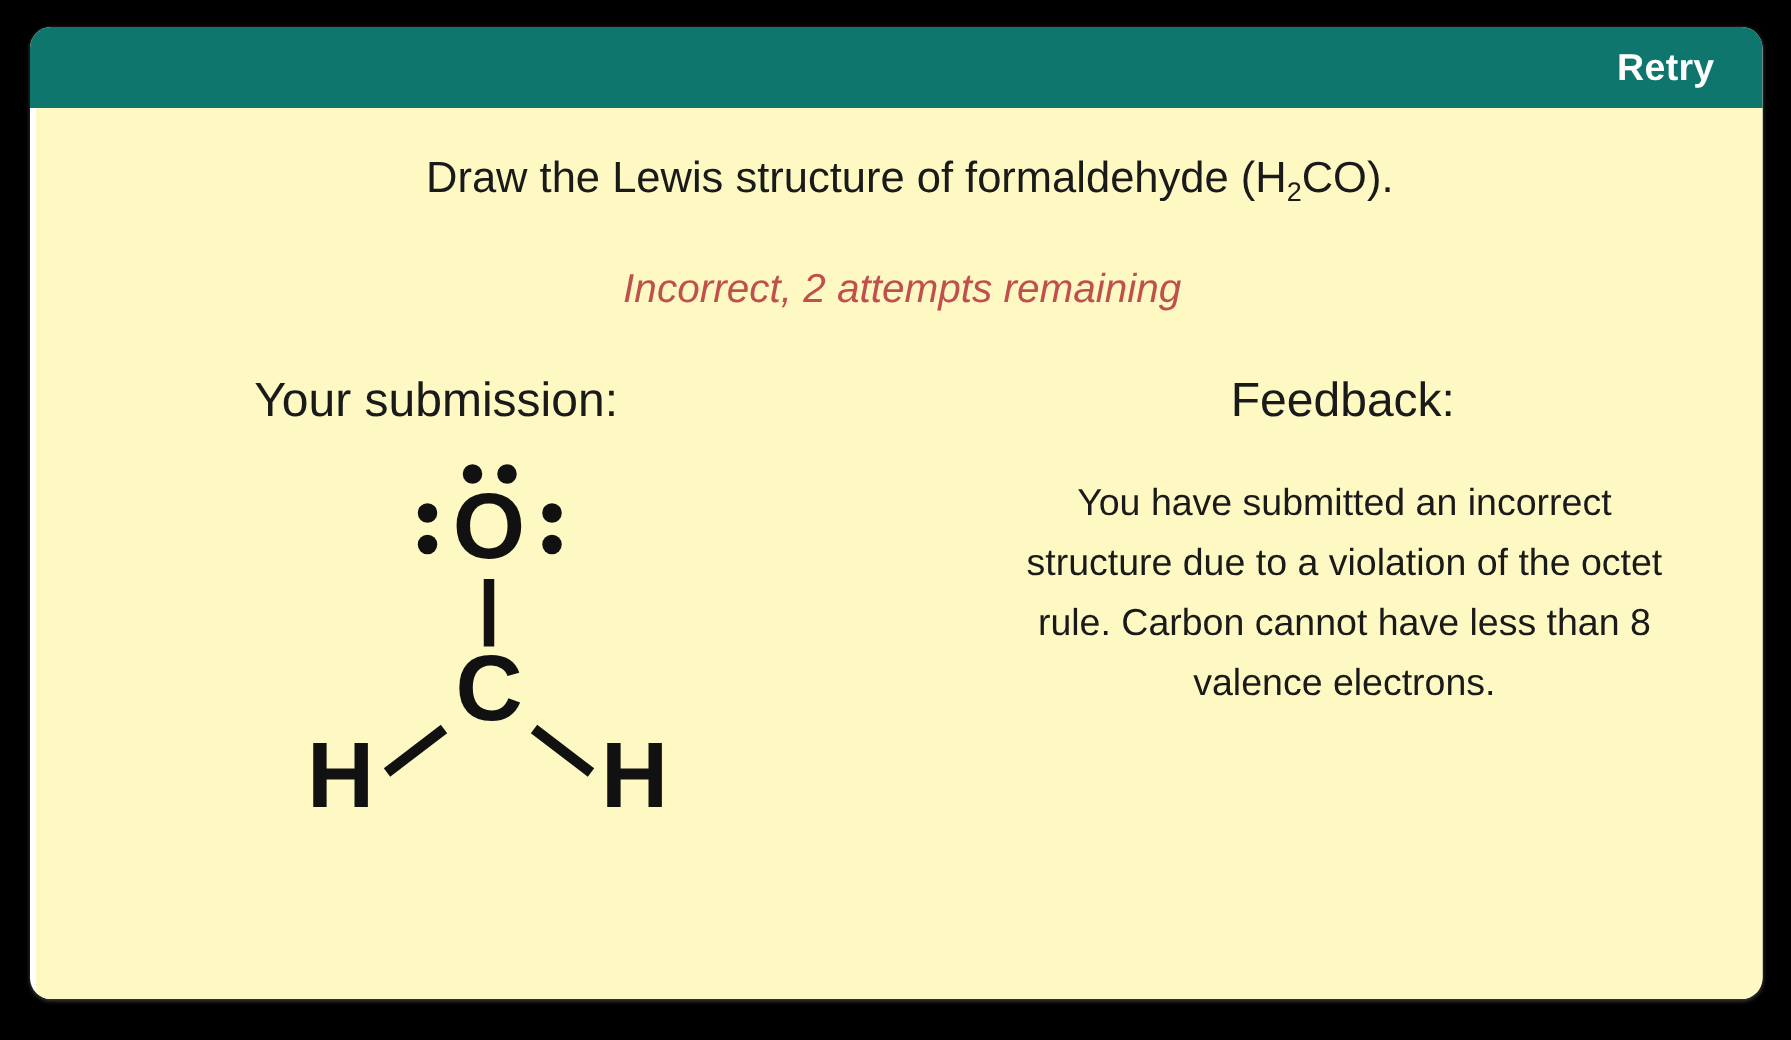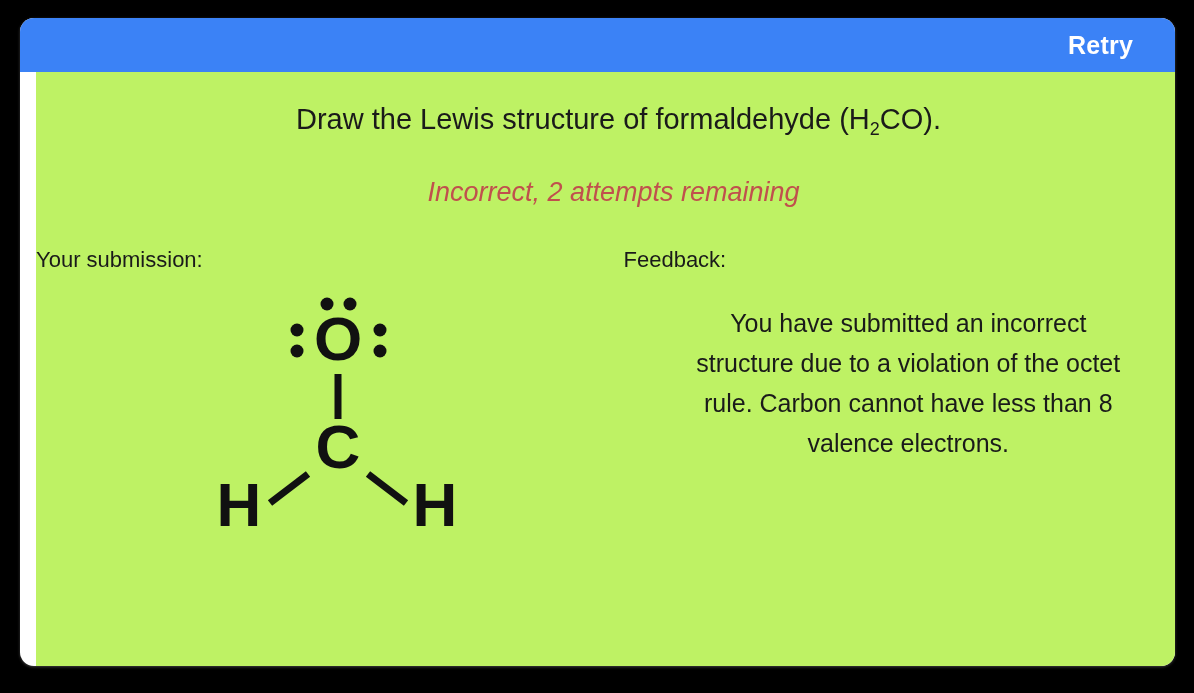--- a/index.html
+++ b/index.html
@@ -32,45 +32,45 @@
     box-shadow: 0 1px 3px rgba(255,255,255,0.25);
   }
 
   
   .header-bar {
     position: absolute;
     left: 0;
     top: 0;
     width: 100%;
     height: 54px;
-    background: #3b82f6;
+    background: #0f766e;
     display: flex;
     align-items: center;
     justify-content: flex-end;
-    padding-right: 42px;
+    padding-right: 32px;
   }
 
   .retry-button {
     color: #ffffff;
     font-size: 25px;
     font-weight: bold;
     letter-spacing: 0.2px;
     line-height: 1;
     cursor: pointer;
     user-select: none;
   }
 
   
   .body-area {
     position: absolute;
-    left: 16px;
+    left: 4px;
     top: 54px;
     width: 100%;
     height: 594px;
-    background: #bef264;
+    background: #fef9c3;
   }
 
   .question-text {
     position: absolute;
     left: 0;
     top: 30px;
     width: 100%;
     text-align: center;
     font-size: 29px;
     color: #1a1a1a;
@@ -105,21 +105,22 @@
     height: 400px;
     display: flex;
   }
 
   .col {
     position: relative;
     flex: 1 1 50%;
   }
 
   .col-heading {
-    font-size: 22px;
+    text-align: center;
+    font-size: 32px;
     color: #1a1a1a;
     line-height: 1.2;
   }
 
   .col-left .col-heading { padding-right: 44px; }
   .col-right .col-heading { padding-left: 10px; }
 
   
   .feedback-text {
     margin-top: 30px;

